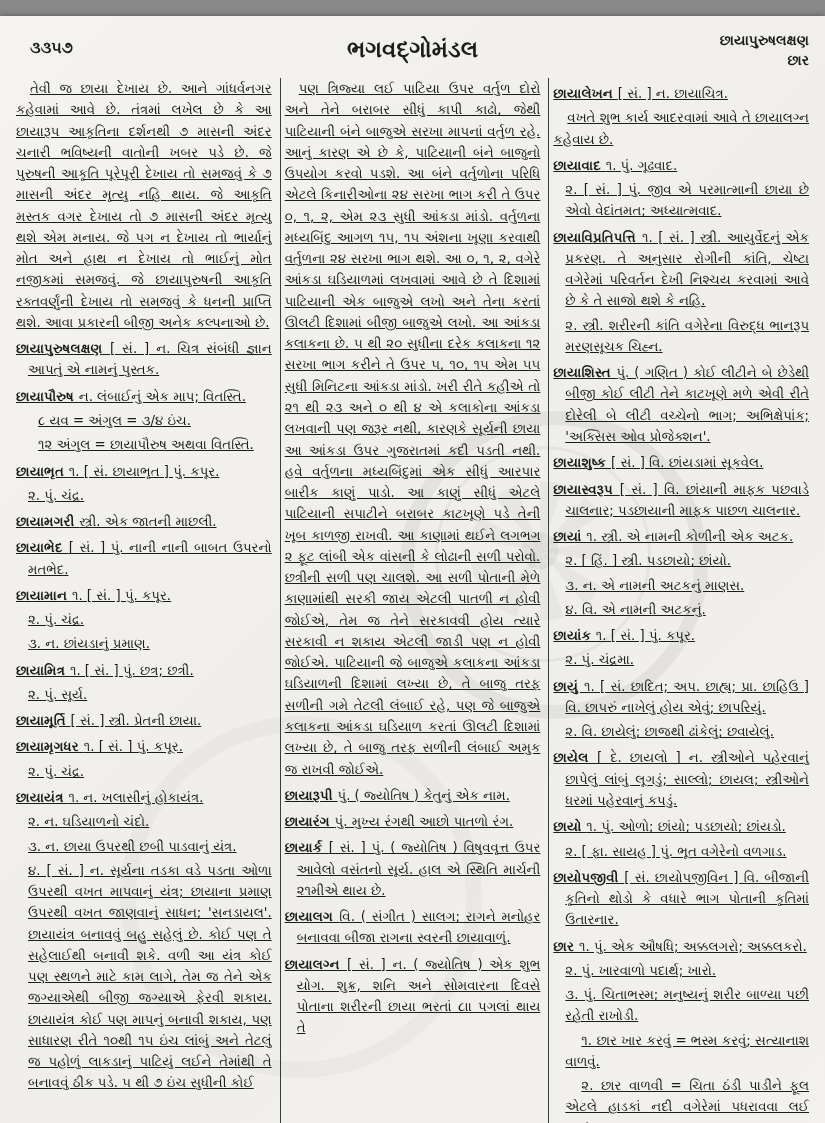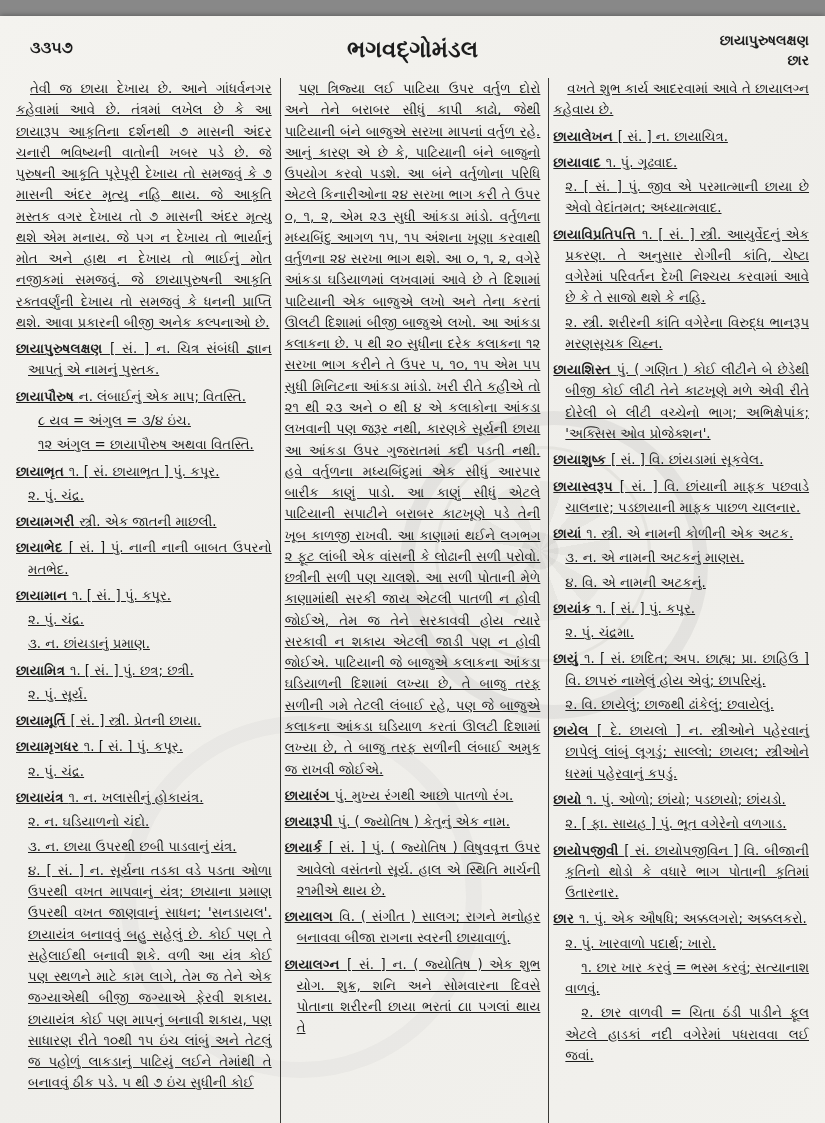--- a/index.html
+++ b/index.html
@@ -98,46 +98,48 @@
         <p class="blk entry"><b class="hw">છાયામૂર્તિ </b>[ સં. ] સ્ત્રી. પ્રેતની છાયા.</p>
         <p class="blk entry"><b class="hw">છાયામૃગધર </b>૧. [ સં. ] પું. કપૂર.</p>
         <p class="blk sense">૨. પું. ચંદ્ર.</p>
         <p class="blk entry"><b class="hw">છાયાયંત્ર </b>૧. ન. ખલાસીનું હોકાયંત્ર.</p>
         <p class="blk sense">૨. ન. ઘડિયાળનો ચંદો.</p>
         <p class="blk sense">૩. ન. છાયા ઉપરથી છબી પાડવાનું યંત્ર.</p>
         <p class="blk sense">૪. [ સં. ] ન. સૂર્યના તડકા વડે પડતા ઓળા ઉપરથી વખત માપવાનું યંત્ર; છાયાના પ્રમાણ ઉપરથી વખત જાણવાનું સાધન; 'સનડાયલ'. છાયાયંત્ર બનાવવું બહુ સહેલું છે. કોઈ પણ તે સહેલાઈથી બનાવી શકે. વળી આ યંત્ર કોઈ પણ સ્થળને માટે કામ લાગે, તેમ જ તેને એક જગ્યાએથી બીજી જગ્યાએ ફેરવી શકાય. છાયાયંત્ર કોઈ પણ માપનું બનાવી શકાય, પણ સાધારણ રીતે ૧૦થી ૧૫ ઇંચ લાંબું અને તેટલું જ પહોળું લાકડાનું પાટિયું લઈને તેમાંથી તે બનાવવું ઠીક પડે. ૫ થી ૭ ઇંચ સુધીની કોઈ</p>
       </div>
     <div class="col">
         <p class="blk cont">પણ ત્રિજ્યા લઈ પાટિયા ઉપર વર્તુળ દોરો અને તેને બરાબર સીધું કાપી કાઢો, જેથી પાટિયાની બંને બાજુએ સરખા માપનાં વર્તુળ રહે. આનું કારણ એ છે કે, પાટિયાની બંને બાજુનો ઉપયોગ કરવો પડશે. આ બંને વર્તુળોના પરિધિ એટલે કિનારીઓના ૨૪ સરખા ભાગ કરી તે ઉપર ૦, ૧, ૨, એમ ૨૩ સુધી આંકડા માંડો. વર્તુળના મધ્યબિંદુ આગળ ૧૫, ૧૫ અંશના ખૂણા કરવાથી વર્તુળના ૨૪ સરખા ભાગ થશે. આ ૦, ૧, ૨, વગેરે આંકડા ઘડિયાળમાં લખવામાં આવે છે તે દિશામાં પાટિયાની એક બાજુએ લખો અને તેના કરતાં ઊલટી દિશામાં બીજી બાજુએ લખો. આ આંકડા કલાકના છે. ૫ થી ૨૦ સુધીના દરેક કલાકના ૧૨ સરખા ભાગ કરીને તે ઉપર ૫, ૧૦, ૧૫ એમ ૫૫ સુધી મિનિટના આંકડા માંડો. ખરી રીતે કહીએ તો ૨૧ થી ૨૩ અને ૦ થી ૪ એ કલાકોના આંકડા લખવાની પણ જરૂર નથી, કારણકે સૂર્યની છાયા આ આંકડા ઉપર ગુજરાતમાં કદી પડતી નથી. હવે વર્તુળના મધ્યબિંદુમાં એક સીધું આરપાર બારીક કાણું પાડો. આ કાણું સીધું એટલે પાટિયાની સપાટીને બરાબર કાટખૂણે પડે તેની ખૂબ કાળજી રાખવી. આ કાણામાં થઈને લગભગ ૨ ફૂટ લાંબી એક વાંસની કે લોઢાની સળી પરોવો. છત્રીની સળી પણ ચાલશે. આ સળી પોતાની મેળે કાણામાંથી સરકી જાય એટલી પાતળી ન હોવી જોઈએ, તેમ જ તેને સરકાવવી હોય ત્યારે સરકાવી ન શકાય એટલી જાડી પણ ન હોવી જોઈએ. પાટિયાની જે બાજુએ કલાકના આંકડા ઘડિયાળની દિશામાં લખ્યા છે, તે બાજુ તરફ સળીની ગમે તેટલી લંબાઈ રહે, પણ જે બાજુએ કલાકના આંકડા ઘડિયાળ કરતાં ઊલટી દિશામાં લખ્યા છે, તે બાજુ તરફ સળીની લંબાઈ અમુક જ રાખવી જોઈએ.</p>
+        <p class="blk entry"><b class="hw">છાયારૂપી </b>પું. ( જ્યોતિષ ) કેતુનું એક નામ.</p>
         <p class="blk entry"><b class="hw">છાયારંગ </b>પું. મુખ્ય રંગથી આછો પાતળો રંગ.</p>
-        <p class="blk entry"><b class="hw">છાયારૂપી </b>પું. ( જ્યોતિષ ) કેતુનું એક નામ.</p>
         <p class="blk entry"><b class="hw">છાયાર્ક </b>[ સં. ] પું. ( જ્યોતિષ ) વિષુવવૃત્ત ઉપર આવેલો વસંતનો સૂર્ય. હાલ એ સ્થિતિ માર્ચની ૨૧મીએ થાય છે.</p>
         <p class="blk entry"><b class="hw">છાયાલગ </b>વિ. ( સંગીત ) સાલગ; રાગને મનોહર બનાવવા બીજા રાગના સ્વરની છાયાવાળું.</p>
         <p class="blk entry"><b class="hw">છાયાલગ્ન </b>[ સં. ] ન. ( જ્યોતિષ ) એક શુભ યોગ. શુક્ર, શનિ અને સોમવારના દિવસે પોતાના શરીરની છાયા ભરતાં ૮ાા પગલાં થાય તે</p>
       </div>
     <div class="col">
+        <p class="blk entry"><b class="hw">છાયાલેખન </b>[ સં. ] ન. છાયાચિત્ર.</p>
         <p class="blk cont">વખતે શુભ કાર્ય આદરવામાં આવે તે છાયાલગ્ન કહેવાય છે.</p>
-        <p class="blk entry"><b class="hw">છાયાલેખન </b>[ સં. ] ન. છાયાચિત્ર.</p>
         <p class="blk entry"><b class="hw">છાયાવાદ </b>૧. પું. ગૂઢવાદ.</p>
         <p class="blk sense">૨. [ સં. ] પું. જીવ એ પરમાત્માની છાયા છે એવો વેદાંતમત; અધ્યાત્મવાદ.</p>
         <p class="blk entry"><b class="hw">છાયાવિપ્રતિપત્તિ </b>૧. [ સં. ] સ્ત્રી. આયુર્વેદનું એક પ્રકરણ. તે અનુસાર રોગીની કાંતિ, ચેષ્ટા વગેરેમાં પરિવર્તન દેખી નિશ્ચય કરવામાં આવે છે કે તે સાજો થશે કે નહિ.</p>
         <p class="blk sense">૨. સ્ત્રી. શરીરની કાંતિ વગેરેના વિરુદ્ધ ભાનરૂપ મરણસૂચક ચિહ્ન.</p>
         <p class="blk entry"><b class="hw">છાયાશિસ્ત </b>પું. ( ગણિત ) કોઈ લીટીને બે છેડેથી બીજી કોઈ લીટી તેને કાટખૂણે મળે એવી રીતે દોરેલી બે લીટી વચ્ચેનો ભાગ; અભિક્ષેપાંક; 'અક્સિસ ઓવ પ્રોજેક્શન'.</p>
         <p class="blk entry"><b class="hw">છાયાશુષ્ક </b>[ સં. ] વિ. છાંયડામાં સૂકવેલ.</p>
         <p class="blk entry"><b class="hw">છાયાસ્વરૂપ </b>[ સં. ] વિ. છાંયાની માફક પછવાડે ચાલનાર; પડછાયાની માફક પાછળ ચાલનાર.</p>
         <p class="blk entry"><b class="hw">છાયાં </b>૧. સ્ત્રી. એ નામની કોળીની એક અટક.</p>
+        <p class="blk sense">૨. [ હિં. ] સ્ત્રી. પડછાયો; છાંયો.</p>
         <p class="blk sense">૩. ન. એ નામની અટકનું માણસ.</p>
         <p class="blk sense">૪. વિ. એ નામની અટકનું.</p>
         <p class="blk entry"><b class="hw">છાયાંક </b>૧. [ સં. ] પું. કપૂર.</p>
         <p class="blk sense">૨. પું. ચંદ્રમા.</p>
         <p class="blk entry"><b class="hw">છાયું </b>૧. [ સં. છાદિત; અપ. છાહ્ય; પ્રા. છાહિઉ ] વિ. છાપરું નાખેલું હોય એવું; છાપરિયું.</p>
         <p class="blk sense">૨. વિ. છાયેલું; છાજથી ઢાંકેલું; છવાયેલું.</p>
         <p class="blk entry"><b class="hw">છાયેલ </b>[ દે. છાયલો ] ન. સ્ત્રીઓને પહેરવાનું છાપેલું લાંબું લૂગડું; સાલ્લો; છાયલ; સ્ત્રીઓને ધરમાં પહેરવાનું કપડું.</p>
         <p class="blk entry"><b class="hw">છાયો </b>૧. પું. ઓળો; છાંયો; પડછાયો; છાંયડો.</p>
         <p class="blk sense">૨. [ ફા. સાયહ ] પું. ભૂત વગેરેનો વળગાડ.</p>
         <p class="blk entry"><b class="hw">છાયોપજીવી </b>[ સં. છાયોપજીવિન ] વિ. બીજાની કૃતિનો થોડો કે વધારે ભાગ પોતાની કૃતિમાં ઉતારનાર.</p>
         <p class="blk entry"><b class="hw">છાર </b>૧. પું. એક ઔષધિ; અક્કલગરો; અક્કલકરો.</p>
         <p class="blk sense">૨. પું. ખારવાળો પદાર્થ; ખારો.</p>
+        <p class="blk sense">૩. પું. ચિતાભસ્મ; મનુષ્યનું શરીર બાળ્યા પછી રહેતી રાખોડી.</p>
         <p class="blk idiom">૧. છાર ખાર કરવું = ભસ્મ કરવું; સત્યાનાશ વાળવું.</p>
         <p class="blk idiom">૨. છાર વાળવી = ચિતા ઠંડી પાડીને ફૂલ એટલે હાડકાં નદી વગેરેમાં પધરાવવા લઈ જવાં.</p>
       </div>
   </div>
 </div>
 
 </body></html>

